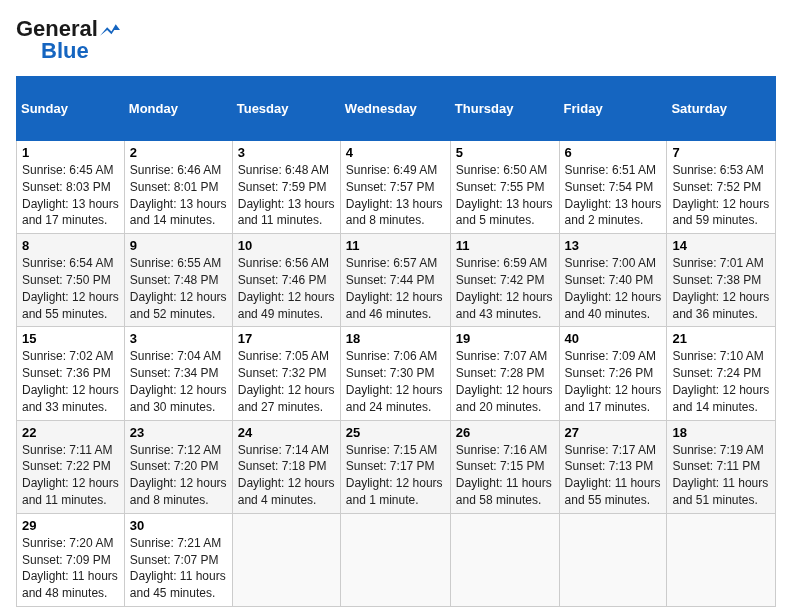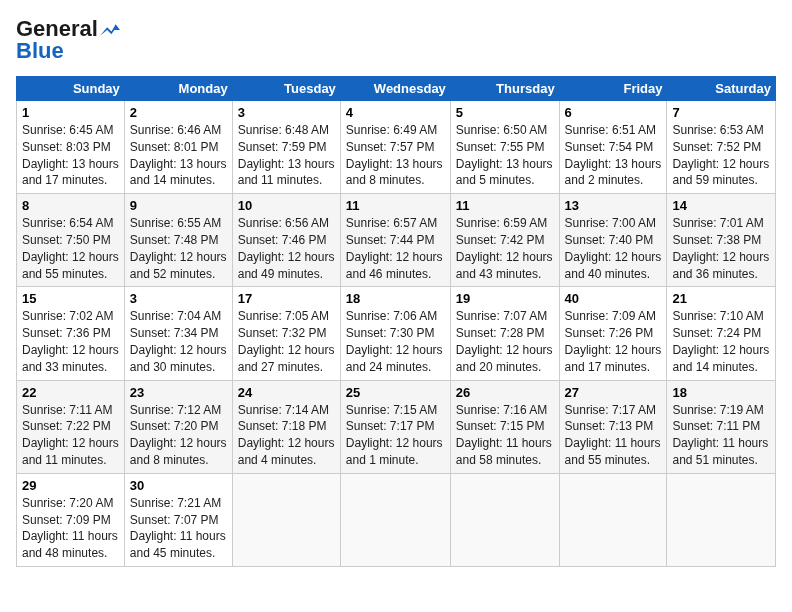--- a/index.html
+++ b/index.html
@@ -43,22 +43,22 @@
       color: #444;
     }
     .calendar {
       width: 100%;
       border-collapse: collapse;
       font-size: 11px;
     }
     .calendar thead th {
       background: #1565c0;
       color: #fff;
-      padding: 4px 4px;
-      text-align: right;
+      padding: 24px 4px;
+      text-align: left;
       font-size: 13px;
       font-weight: bold;
       border: 1px solid #1565c0;
     }
     .calendar tbody td {
       border: 1px solid #ccc;
       padding: 4px 5px;
       vertical-align: top;
       background: #fff;
       width: 113px;
@@ -86,21 +86,21 @@
 <body>
 
 <div class="header-area">
   <div class="logo">
     <div class="logo-row">
       <span style="font-size:22px;font-weight:bold;color:#1a1a1a;">General</span>
       <svg class="logo-icon" viewBox="0 0 28 16" xmlns="http://www.w3.org/2000/svg" style="margin-left:2px;margin-top:2px;">
         <polygon points="0,16 10,4 16,10 22,0 28,8 20,8 16,14 10,8" fill="#1565c0"></polygon>
       </svg>
     </div>
-    <span style="font-size:22px;font-weight:bold;color:#1565c0;margin-top:-4px;">Blue</span>
+    <span style="font-size:22px;font-weight:bold;color:#1565c0;margin-top:-4px;margin-left:25px;">Blue</span>
   </div>
   <div class="title-area">
     <div class="month-title"></div>
     <div class="location"></div>
   </div>
 </div>
 
 <table class="calendar">
   <thead>
     <tr>

